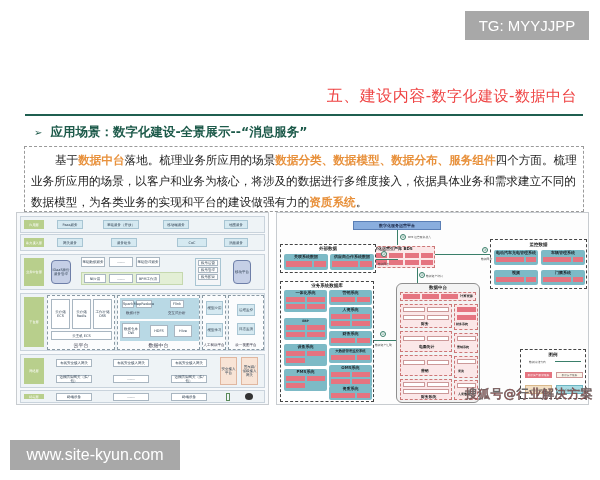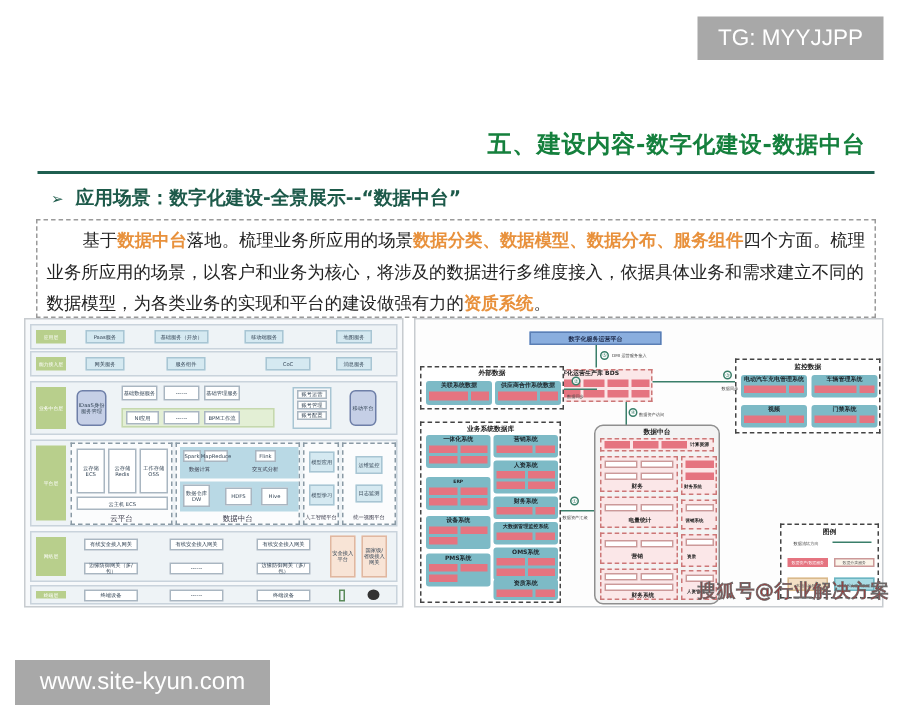--- a/index.html
+++ b/index.html
@@ -6,22 +6,22 @@
   html, body { width: 600px; height: 480px; background: #ffffff; overflow: hidden; }
   body { position: relative; font-family: "DejaVu Sans", sans-serif; color: #222; }
 
   .wm-top { position: absolute; left: 465px; top: 11px; width: 124px; height: 29px;
     background: #a8a8a8; color: #fff; font-family: "Liberation Sans", sans-serif;
     font-size: 15px; line-height: 29px; text-align: center; }
   .wm-bottom { position: absolute; left: 10px; top: 440px; width: 170px; height: 30px;
     background: #a8a8a8; color: #fff; font-family: "Liberation Sans", sans-serif;
     font-size: 16px; line-height: 30px; text-align: center; }
 
-  .page-title { position: absolute; right: 23px; top: 86px; font-size: 15px; font-weight: bold;
-    color: #15803d; letter-spacing: 0.5px; white-space: nowrap; }
+  .page-title { position: absolute; right: 23px; top: 86px; font-size: 15px; font-weight: normal;
+    color: #ef4444; letter-spacing: 0.5px; white-space: nowrap; }
   .page-title .lead { font-size: 16px; }
   .title-rule { position: absolute; left: 25px; right: 17px; top: 114px; height: 2px; background: #1f5f50; }
 
   .subtitle { position: absolute; left: 34px; top: 124px; font-size: 12.5px; font-weight: bold;
     color: #1d5a4a; white-space: nowrap; }
   .subtitle .arrow { color: #1d5a4a; font-size: 10px; margin-right: 8px; }
 
   .desc-box { position: absolute; left: 24px; top: 146px; width: 560px; height: 66px;
     border: 1px dashed #9a9a9a; padding: 3px 6px; font-size: 11.6px; line-height: 21px; color: #222; }
   .desc-box .hl { color: #e8913c; font-weight: bold; }
@@ -71,21 +71,21 @@
 <body>
 
 <div class="wm-top">TG: MYYJJPP</div>
 
 <div class="page-title">
   <span class="lead">五、建设内容</span><span>-数字化建设-数据中台</span>
 </div>
 <div class="title-rule"></div>
 
 <div class="subtitle">
-  <span class="arrow">➢</span><span>应用场景：数字化建设-全景展示--“数据中台”</span>
+  <span class="arrow">➢</span><span>应用场景：数字化建设-全景展示--“消息服务”</span>
 </div>
 
 <div class="desc-box">
   <span class="indent"></span><span>基于</span><span class="hl">数据中台</span><span>落地。梳理业务所应用的场景</span><span class="hl">数据分类、数据模型、数据分布、服务组件</span><span>四个方面。梳理业务所应用的场景，以客户和业务为核心，将涉及的数据进行多维度接入，依据具体业务和需求建立不同的数据模型，为各类业务的实现和平台的建设做强有力的</span><span class="hl">资质系统</span><span>。</span>
 </div>
 
 <div class="diag-left">
 
   <div class="lrow" style="top:3px;height:17px;">
     <div class="lrow-label">应用层</div>

